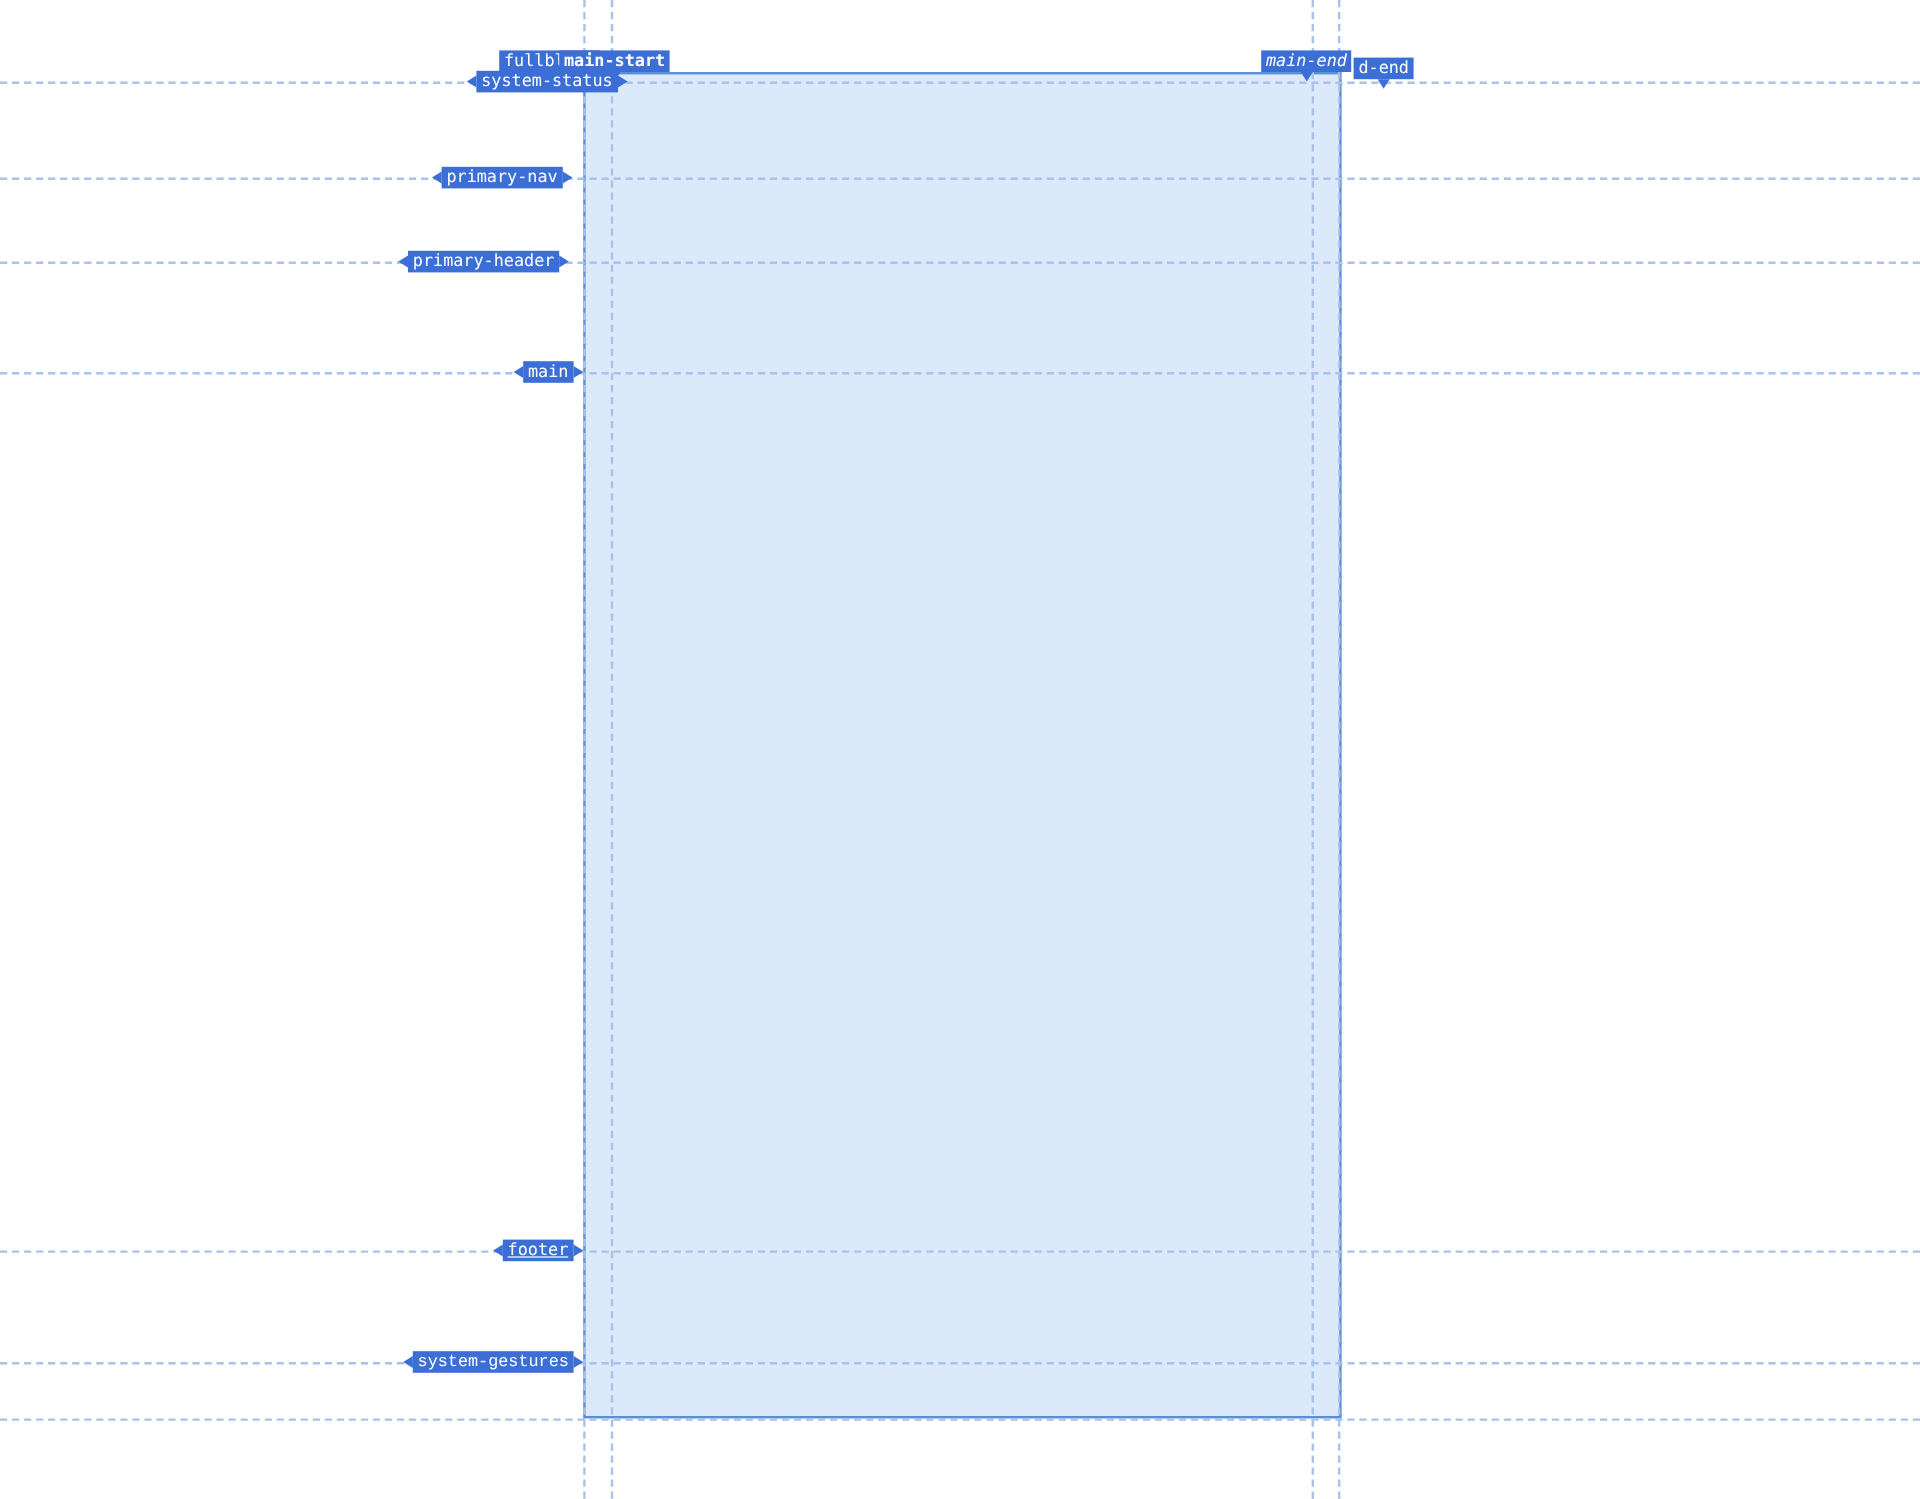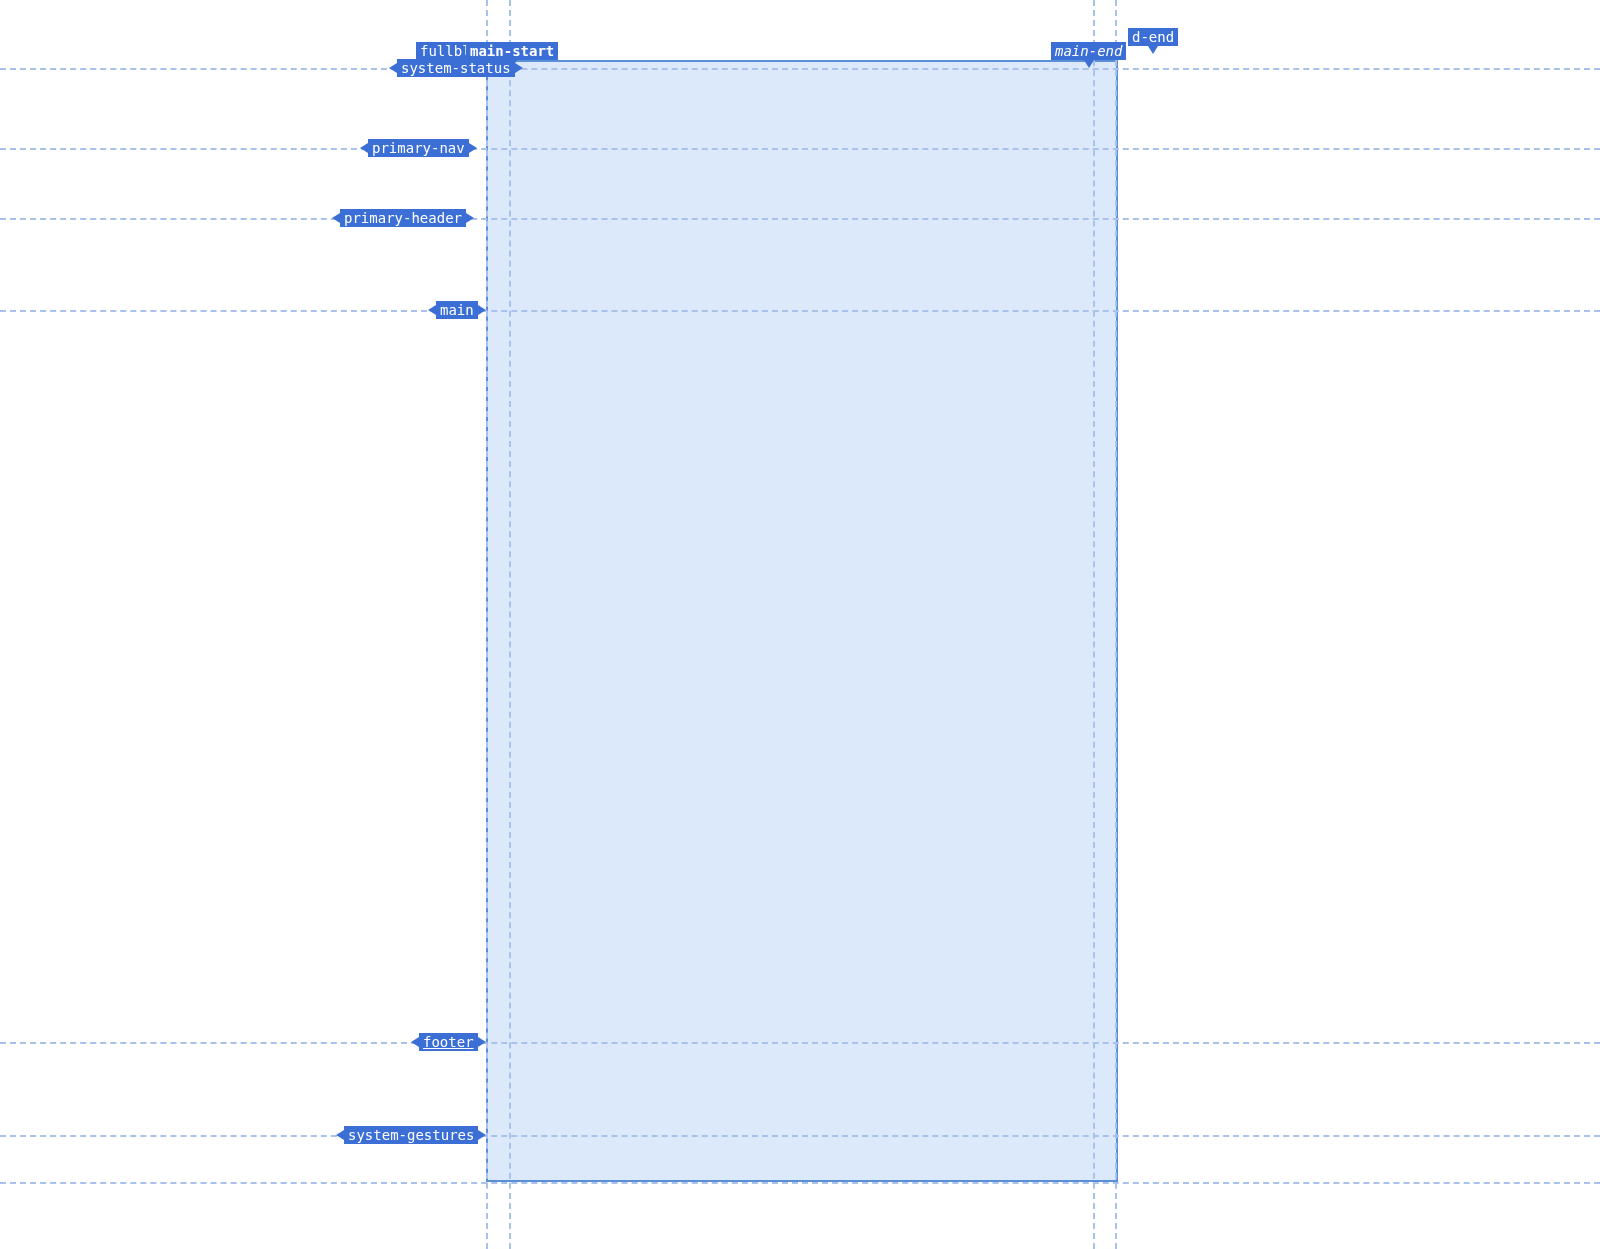--- a/index.html
+++ b/index.html
@@ -100,20 +100,20 @@
 <div class="hline" style="top: 148px;"></div>
 <div class="hline" style="top: 218px;"></div>
 <div class="hline" style="top: 310px;"></div>
 <div class="hline" style="top: 1042px;"></div>
 <div class="hline" style="top: 1135px;"></div>
 <div class="hline" style="top: 1182px;"></div>
 
 <span class="label col" style="top: 51px; left: 416px;">fullbleed</span>
 <span class="label col" style="top: 51px; left: 466px; font-weight: bold;">main-start</span>
 <span class="label col" style="top: 51px; left: 1051px; font-style: italic;">main-end</span>
-<span class="label col" style="top: 37px; left: 1128px;">d-end</span>
+<span class="label col" style="top: 57px; left: 1128px;">d-end</span>
 
 <span class="label row" style="top: 68px; left: 360px; margin-left: 37px;">system-status</span>
 <span class="label row" style="top: 148px; left: 368px;">primary-nav</span>
 <span class="label row" style="top: 218px; left: 340px;">primary-header</span>
 <span class="label row" style="top: 310px; left: 436px;">main</span>
 <span class="label row" style="top: 1042px; left: 419px; text-decoration: underline;">footer</span>
-<span class="label row" style="top: 1135px; left: 344px;">system-gestures</span>
+<span class="label row" style="top: 1135px; left: 344px; font-family: Liberation Mono, monospace;">system-gestures</span>
 
 </body></html>

